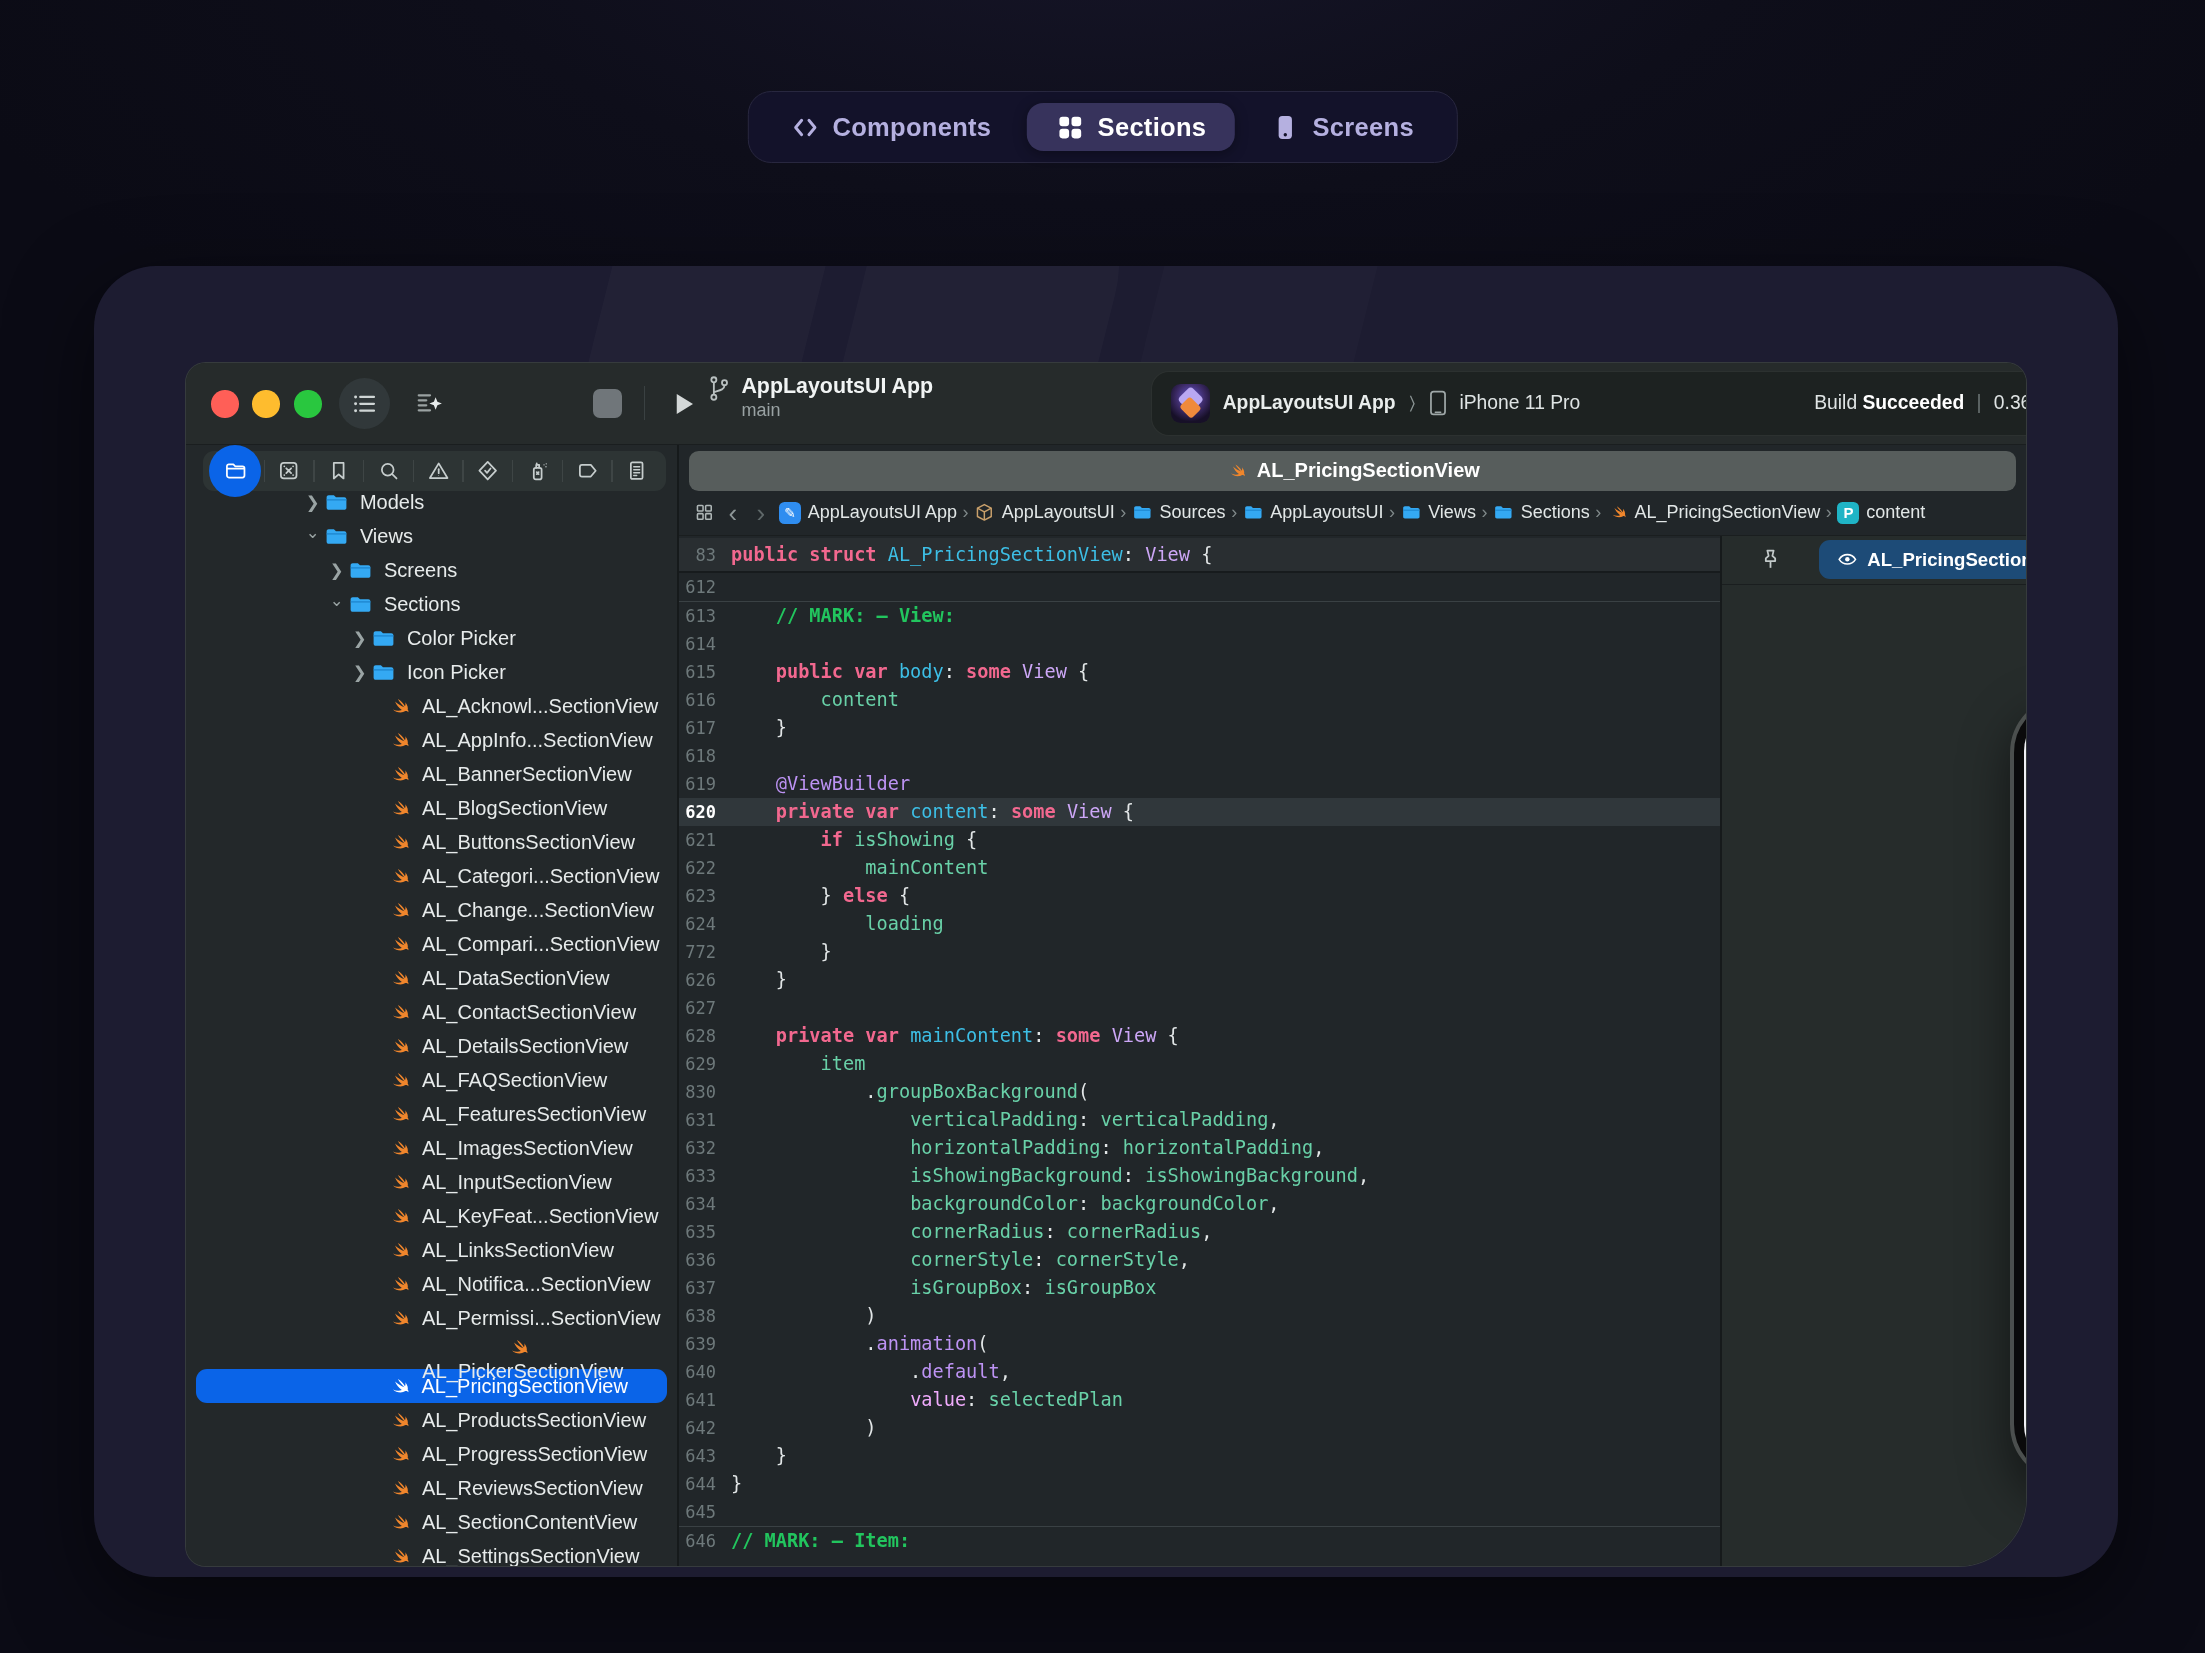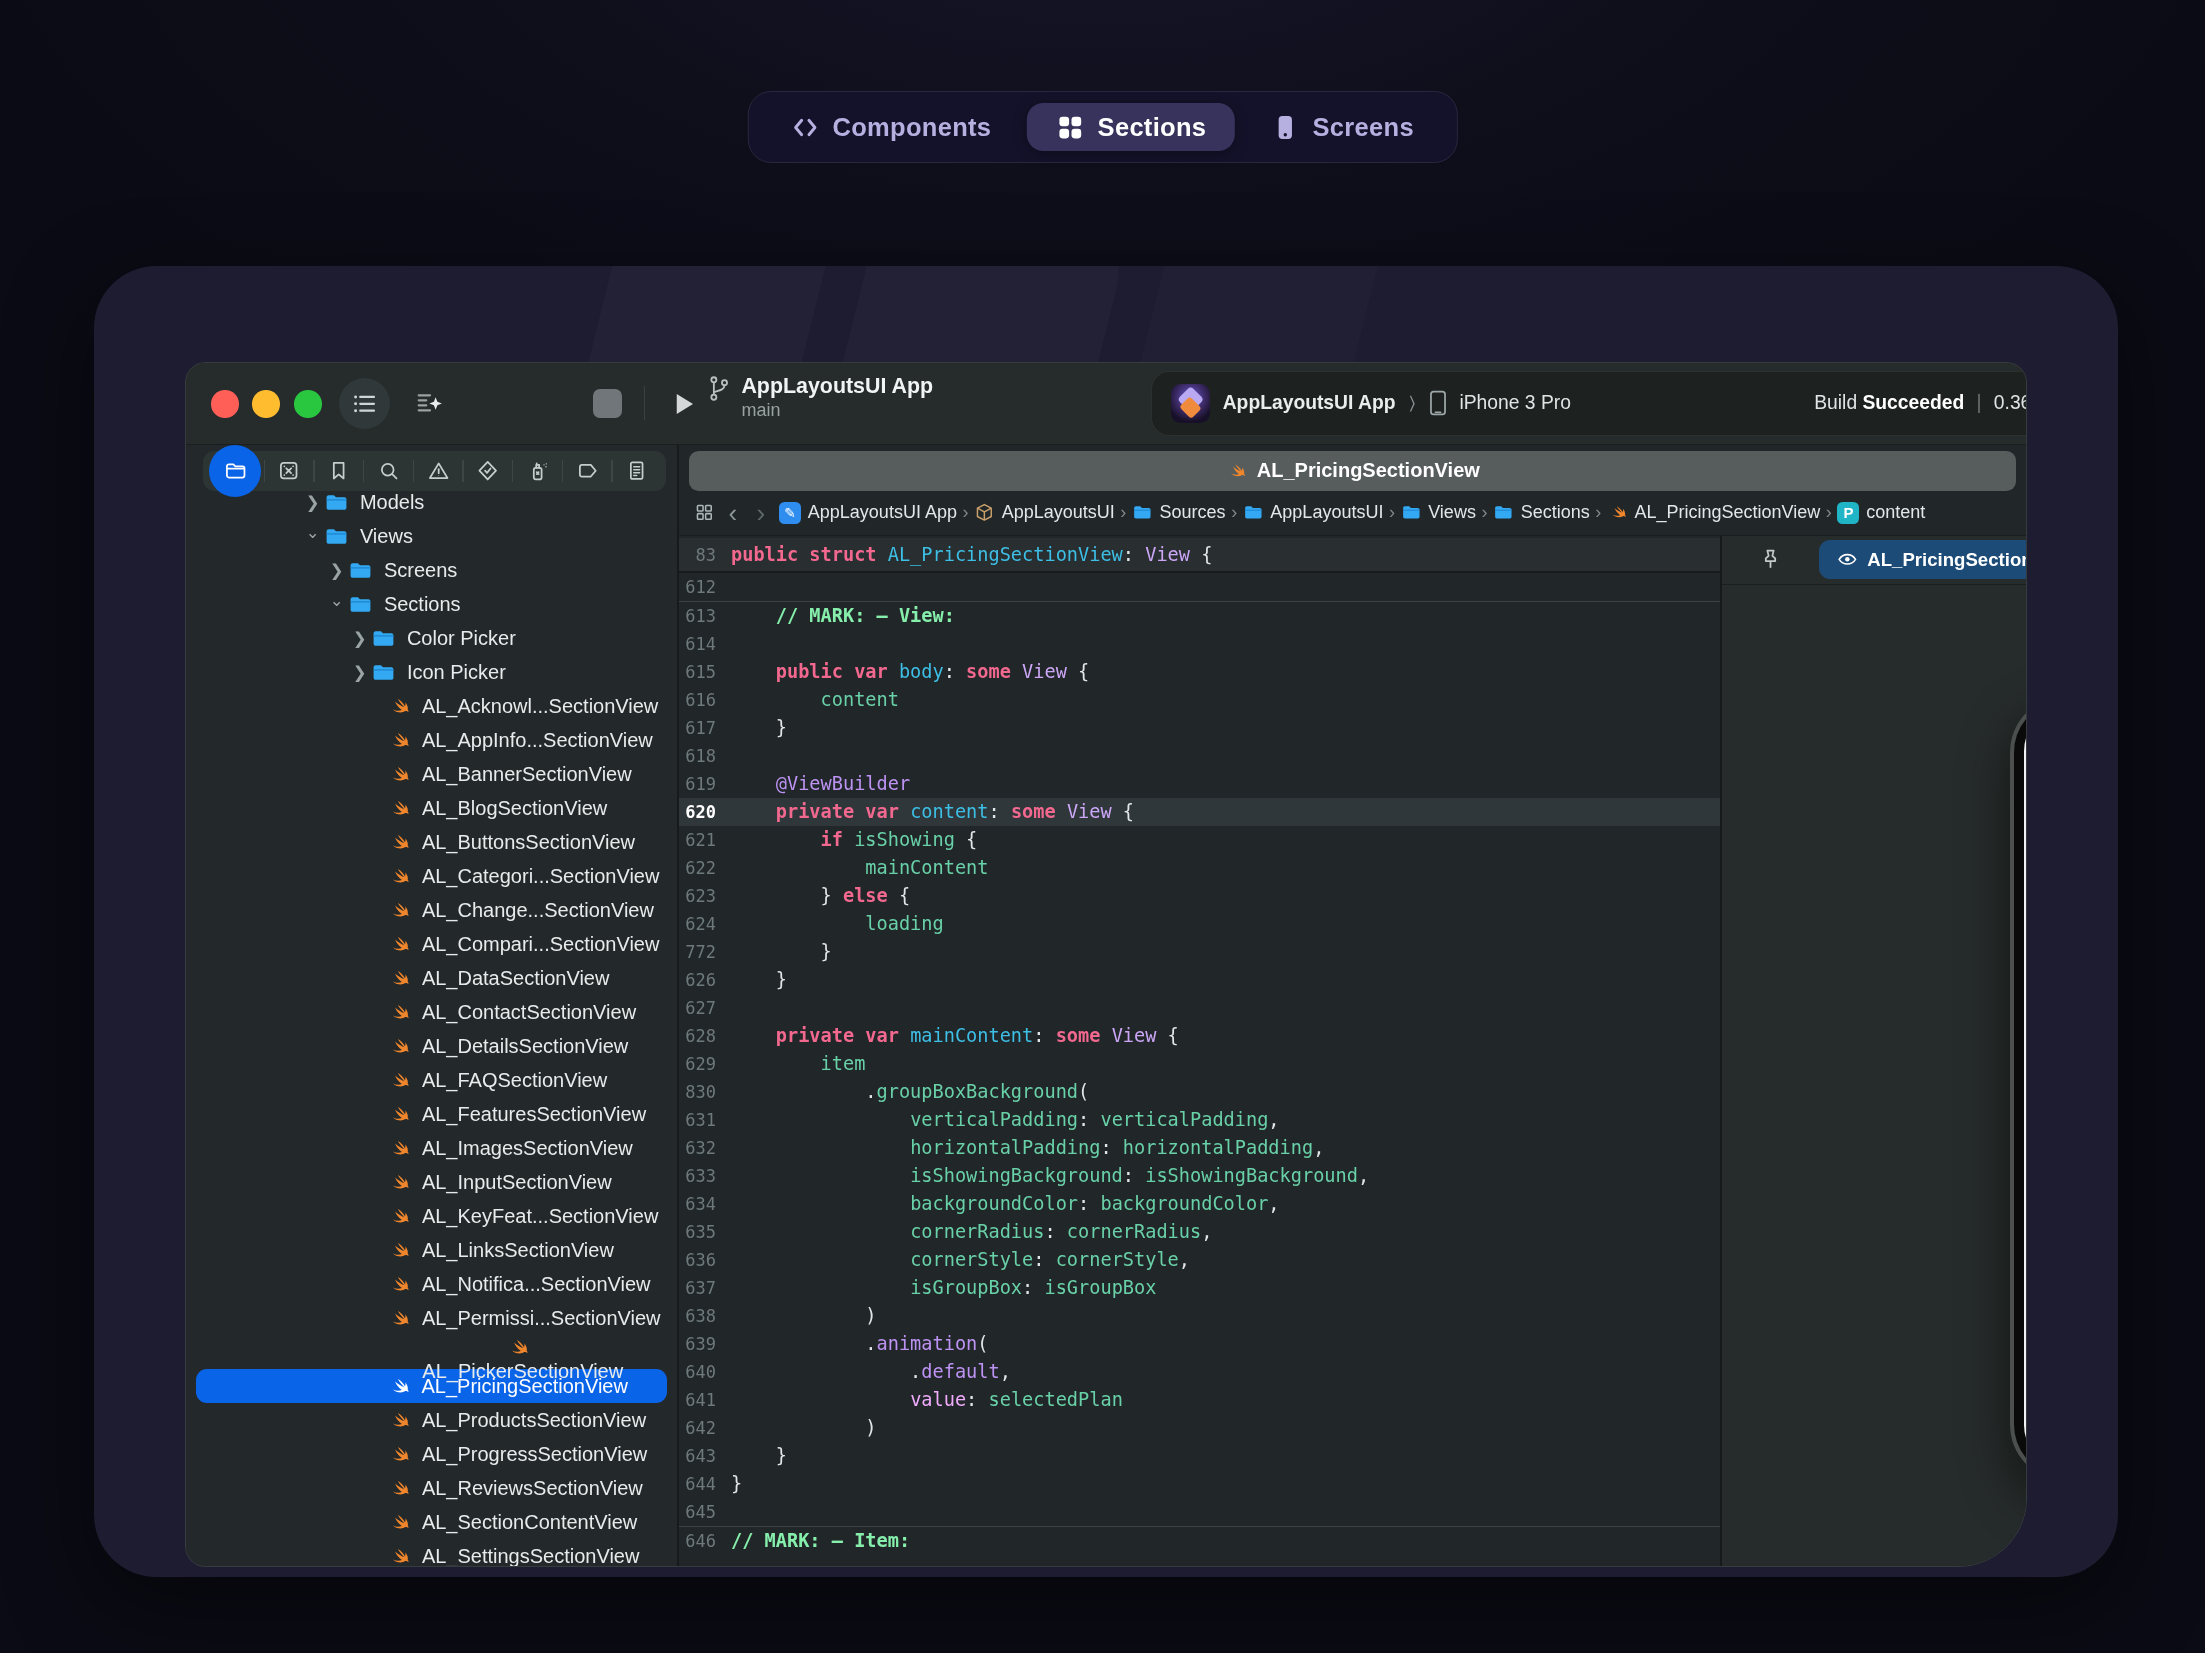--- a/index.html
+++ b/index.html
@@ -92,21 +92,21 @@
   .cl pre{margin:0;font-family:"DejaVu Sans Mono","Liberation Mono",monospace;font-size:18.6px;line-height:28px}
   .cl.sticky{height:33px;background:#292e31;border-bottom:2.1px solid #171b1d}
   .cl.mark{border-top:1.4px solid #3a4144}
   .cl.current{background:#30373b}
   .cl.current .ln{color:#ffffff;font-weight:700}
   .tok-kw{color:#f2688f;font-weight:700}
   .tok-ty{color:#3dbfe6}
   .tok-sy{color:#cda7f7}
   .tok-me{color:#69d1a8}
   .tok-at{color:#bd93f4}
-  .tok-cm{color:#86efac;font-weight:700}
+  .tok-cm{color:#22c55e;font-weight:700}
   .tok-pl{color:#e2e6e7}
   .tok-lb{color:#f0abfc}
 
   #canvas-col{flex:1;display:flex;flex-direction:column;min-width:0;background:#262c2b}
   #pinrow{height:48px;flex:0 0 auto;display:flex;align-items:center;padding:0 0 0 36px;border-bottom:1.4px solid #1a1e1f;gap:36px}
   #pv-pill{height:39px;border-radius:11px;background:#1d4b77;display:flex;align-items:center;gap:9.6px;padding:0 18px;cursor:pointer}
   #pv-pill .lbl{color:#fff;font-size:18.6px;font-weight:600}
   #canvas{flex:1;position:relative;overflow:hidden}
 
   
@@ -224,21 +224,21 @@
       <div id="scheme">
         <div class="app-ic"></div>
         <span class="name">AppLayoutsUI App</span>
         <span class="chev">〉</span>
         <span>
             <svg width="18" height="26" viewBox="0 0 16 24">
               <rect x="1.5" y="1.5" width="13" height="21" rx="2.5" fill="none" stroke="#9fa8a8" stroke-width="1.6"></rect>
               <path d="M5.5 20.5h5" stroke="#9fa8a8" stroke-width="1.4" stroke-linecap="round"></path>
             </svg>
           </span>
-        <span class="dev">iPhone 3 Pro</span>
+        <span class="dev">iPhone 11 Pro</span>
         <div id="build">
           <span>Build</span>
           <b>Succeeded</b>
           <span class="bar">|</span>
           <span>0.369s</span>
         </div>
       </div>
     </div>
 
     <div id="content">

